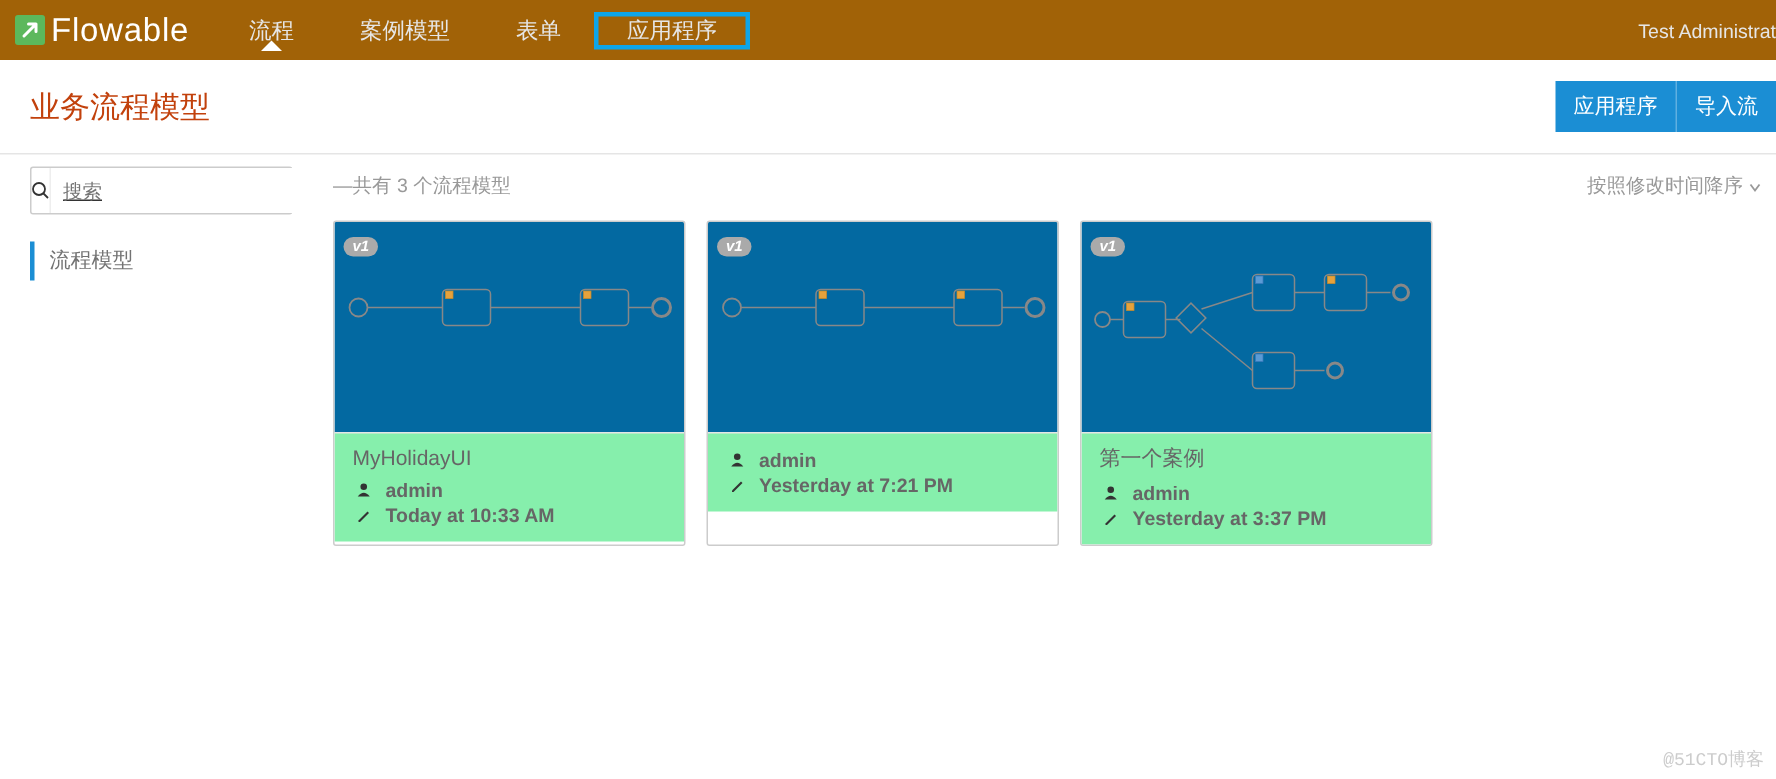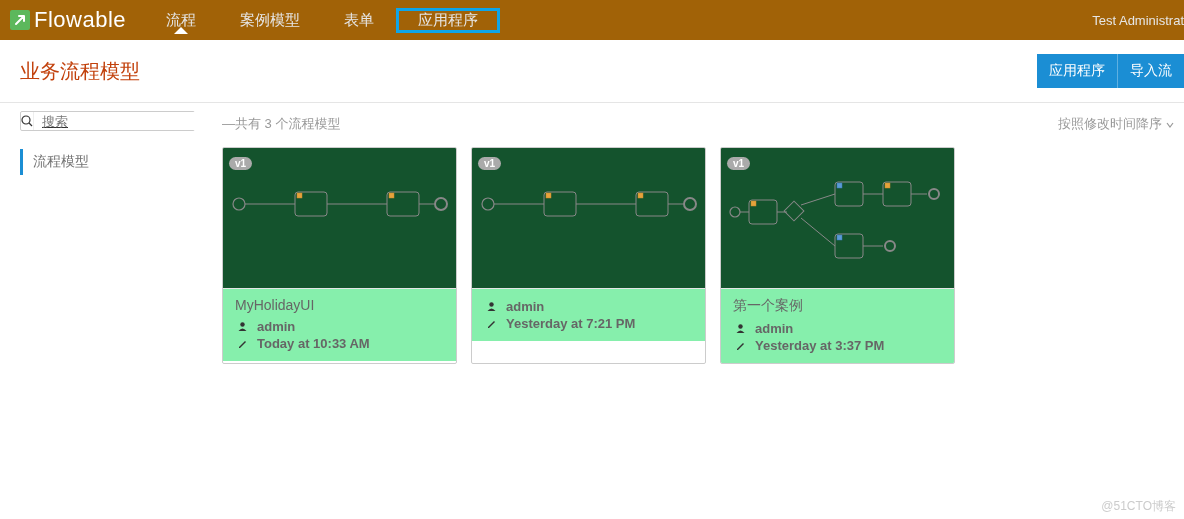--- a/index.html
+++ b/index.html
@@ -15,39 +15,39 @@
 .navbar-right { margin-left: auto; display: flex; align-items: center; padding-right: 0; color: #e6e6e6; font-size: 13px; }
 
 .subheader { display: flex; align-items: center; justify-content: space-between; padding: 14px 0 14px 20px; border-bottom: 1px solid #e5e5e5; }
 .subheader h2 { font-size: 20px; font-weight: 400; color: #c2410c; }
 .sub-actions { display: flex; }
 .btn { background: #1b8ed4; color: #fff; border: none; padding: 8px 12px; font-size: 14px; cursor: pointer; border-right: 1px solid rgba(255,255,255,0.3); }
 .btn:last-child { border-right: none; }
 
 .content { display: flex; }
 .sidebar { width: 210px; flex-shrink: 0; padding: 8px 0 0 20px; }
-.search-wrap { display: flex; align-items: flex-start; border: 1px solid #ccc; border-radius: 2px; height: 20px; margin-bottom: 18px; width: 175px; text-decoration: underline; }
+.search-wrap { display: flex; align-items: flex-start; border: 1px solid #ccc; border-radius: 2px; height: 32px; margin-bottom: 18px; width: 175px; text-decoration: underline; }
 .search-icon { width: 32px; display: flex; align-items: center; justify-content: center; color: #555; border-right: 1px solid #eee; height: 100%; }
 .search-input { border: none; outline: none; padding: 0 8px; flex: 1; font-size: 13px; color: #333; height: 100%; }
 .side-item { border-left: 3px solid #1b8ed4; color: #737373; padding: 4px 0 4px 10px; font-size: 14px; cursor: pointer; }
 
 .main { flex: 1; padding: 8px 0 0 12px; }
 .toolbar { display: flex; align-items: center; justify-content: space-between; color: #999; font-size: 13px; padding: 4px 10px 14px 0; }
 .sort { display: flex; align-items: center; gap: 4px; cursor: pointer; }
 
 .cards { display: flex; gap: 14px; }
 .card { width: 235px; border: 1px solid #ccc; border-radius: 2px; overflow: hidden; }
-.preview { height: 140px; position: relative; background: #14532d; padding: 6px; }
+.preview { height: 140px; position: relative; background: #0369a1; padding: 6px; font-style: italic; }
 .badge { display: inline-block; background: #aaa; color: #fff; font-size: 10px; padding: 1px 6px; border-radius: 8px; font-weight: bold; }
 .card-info { background: #86efac; padding: 8px 12px 10px 12px; border-top: 1px solid #e5e5e5; }
 .card-title { color: #666; font-size: 14px; margin-bottom: 6px; }
 .card-meta { display: flex; align-items: center; gap: 8px; color: #666; font-size: 13px; margin-top: 2px; font-weight: bold; }
 .meta-icon { width: 14px; display: flex; justify-content: center; color: #333; }
 
-.watermark { position: fixed; bottom: 4px; right: 8px; color: #ccc; font-size: 12px; }
+.watermark { position: fixed; bottom: 4px; right: 8px; color: #ccc; font-size: 12px; font-family: Liberation Mono, monospace; }
 
 
 svg { overflow: visible; }
 </style>
 </head>
 <body>
 
 <div class="navbar">
   <div class="logo">
     <span class="logo-arrow">

